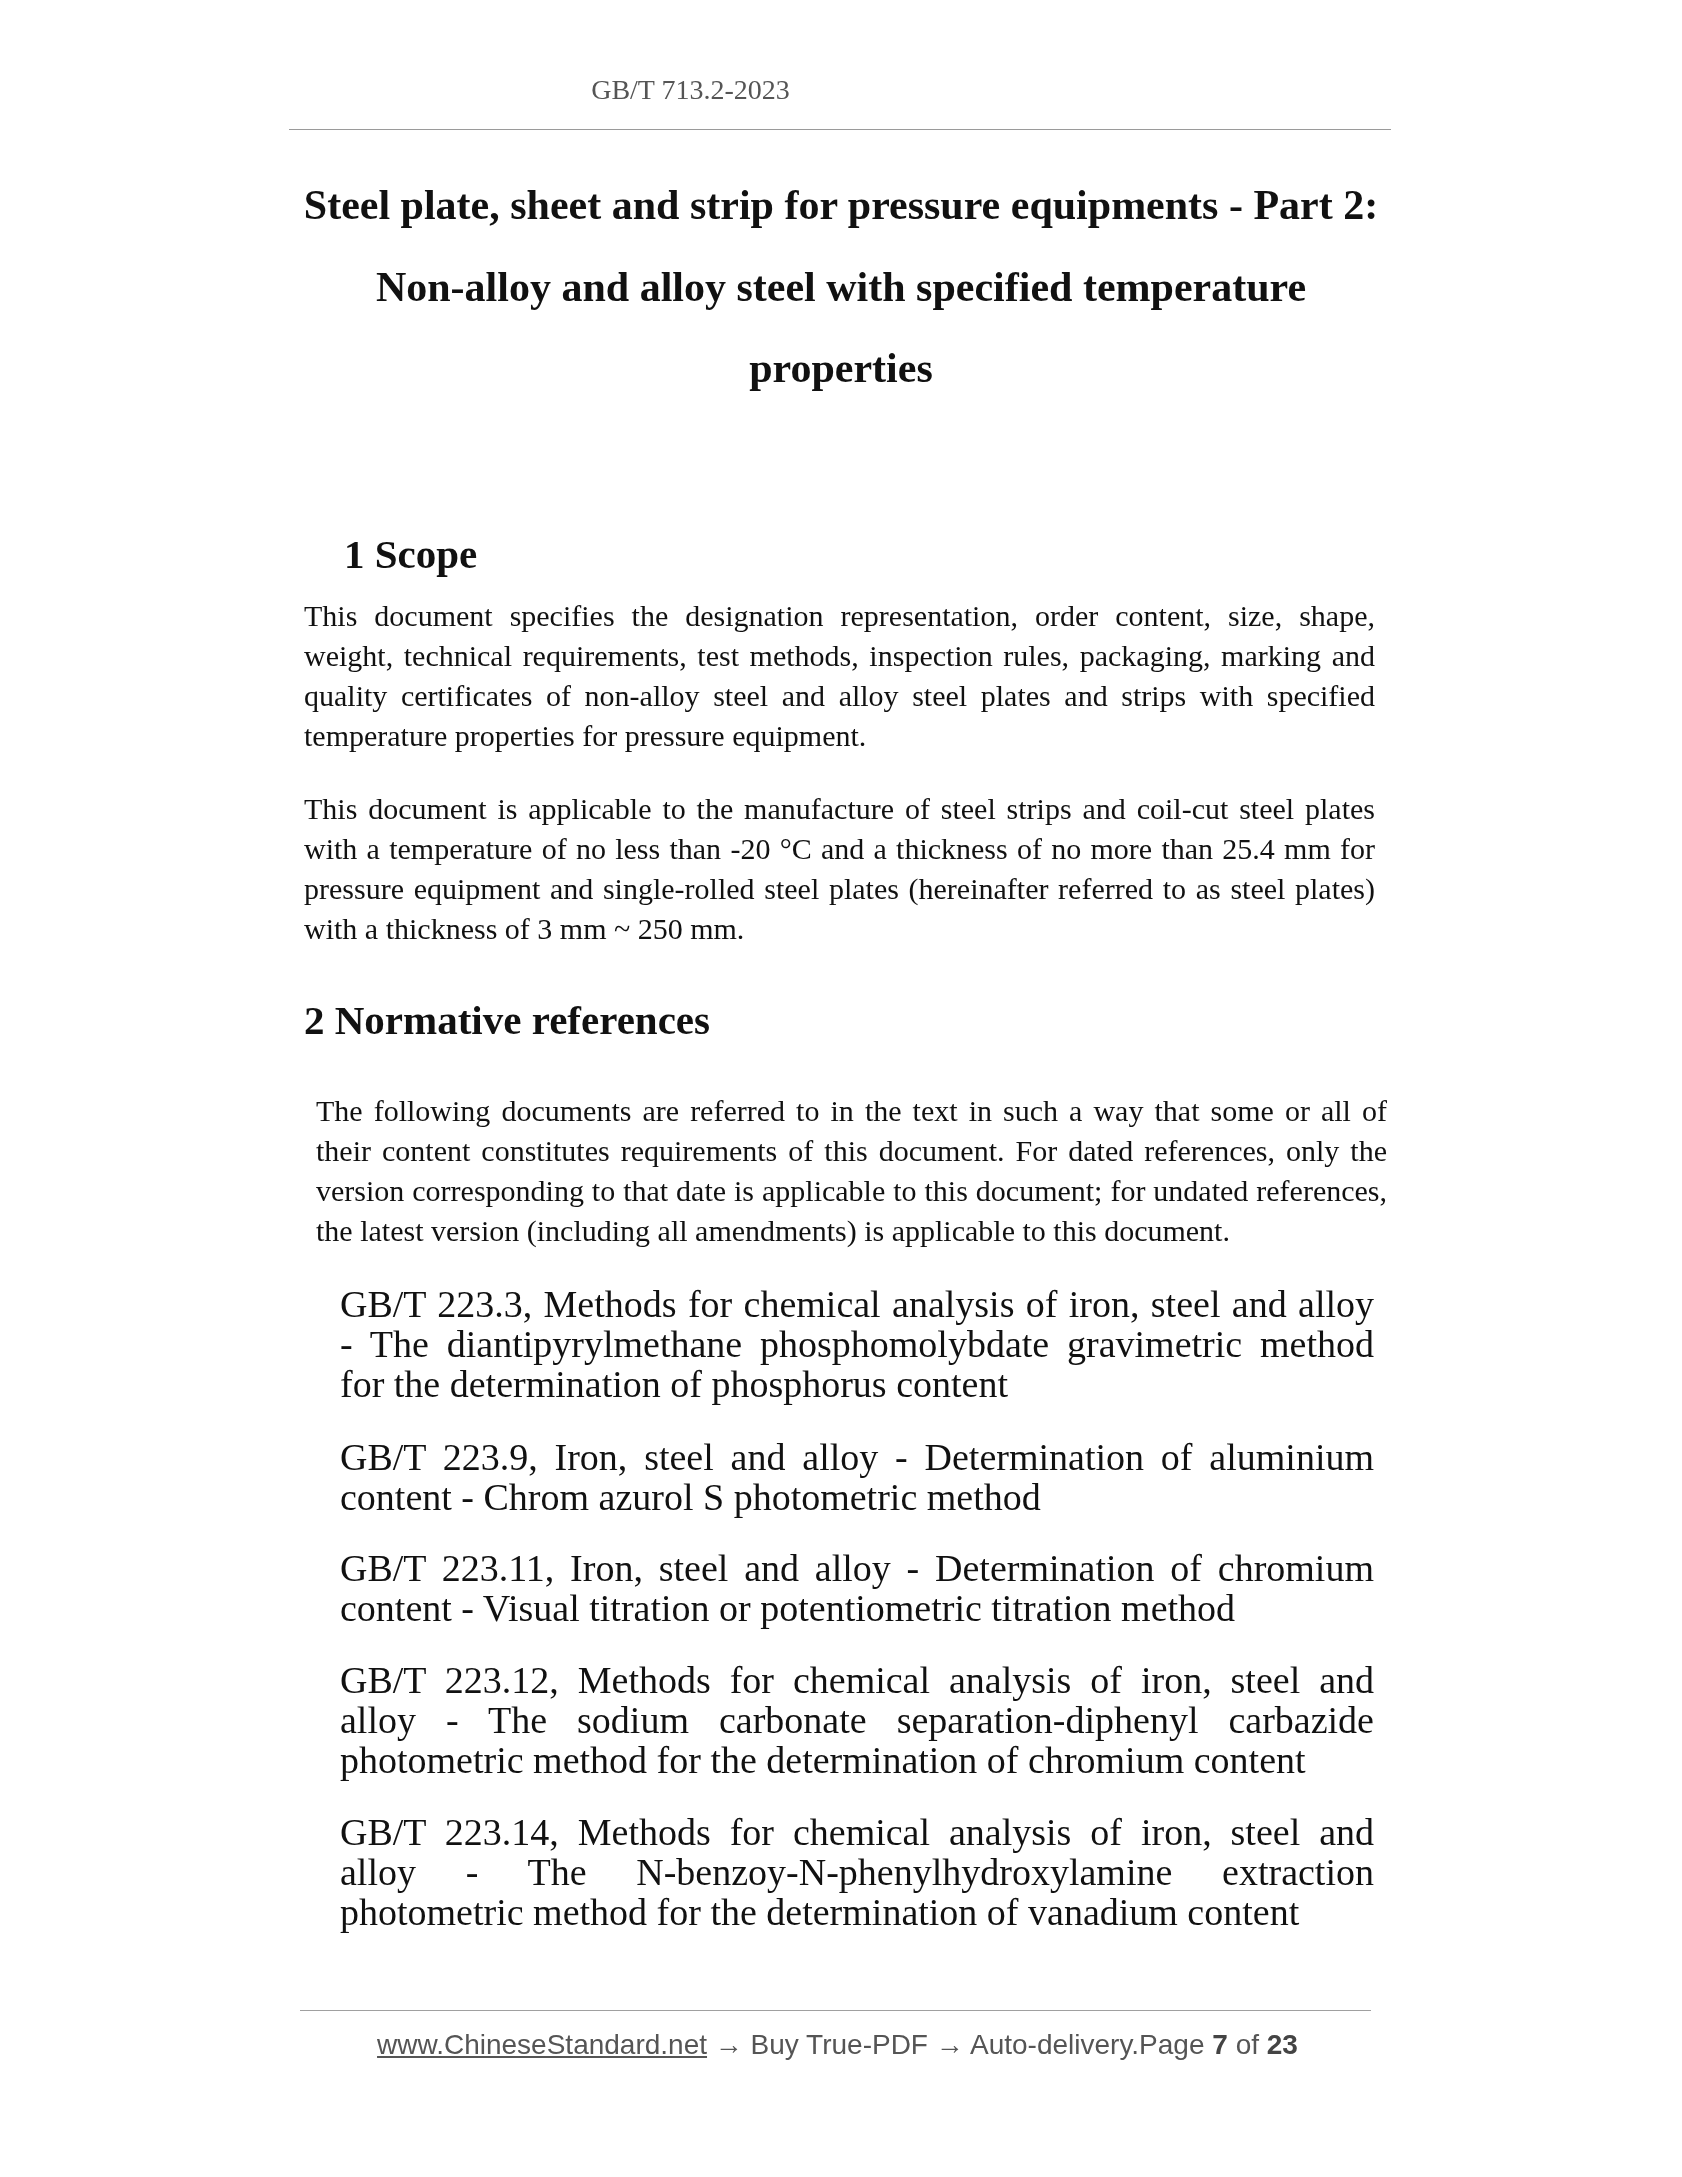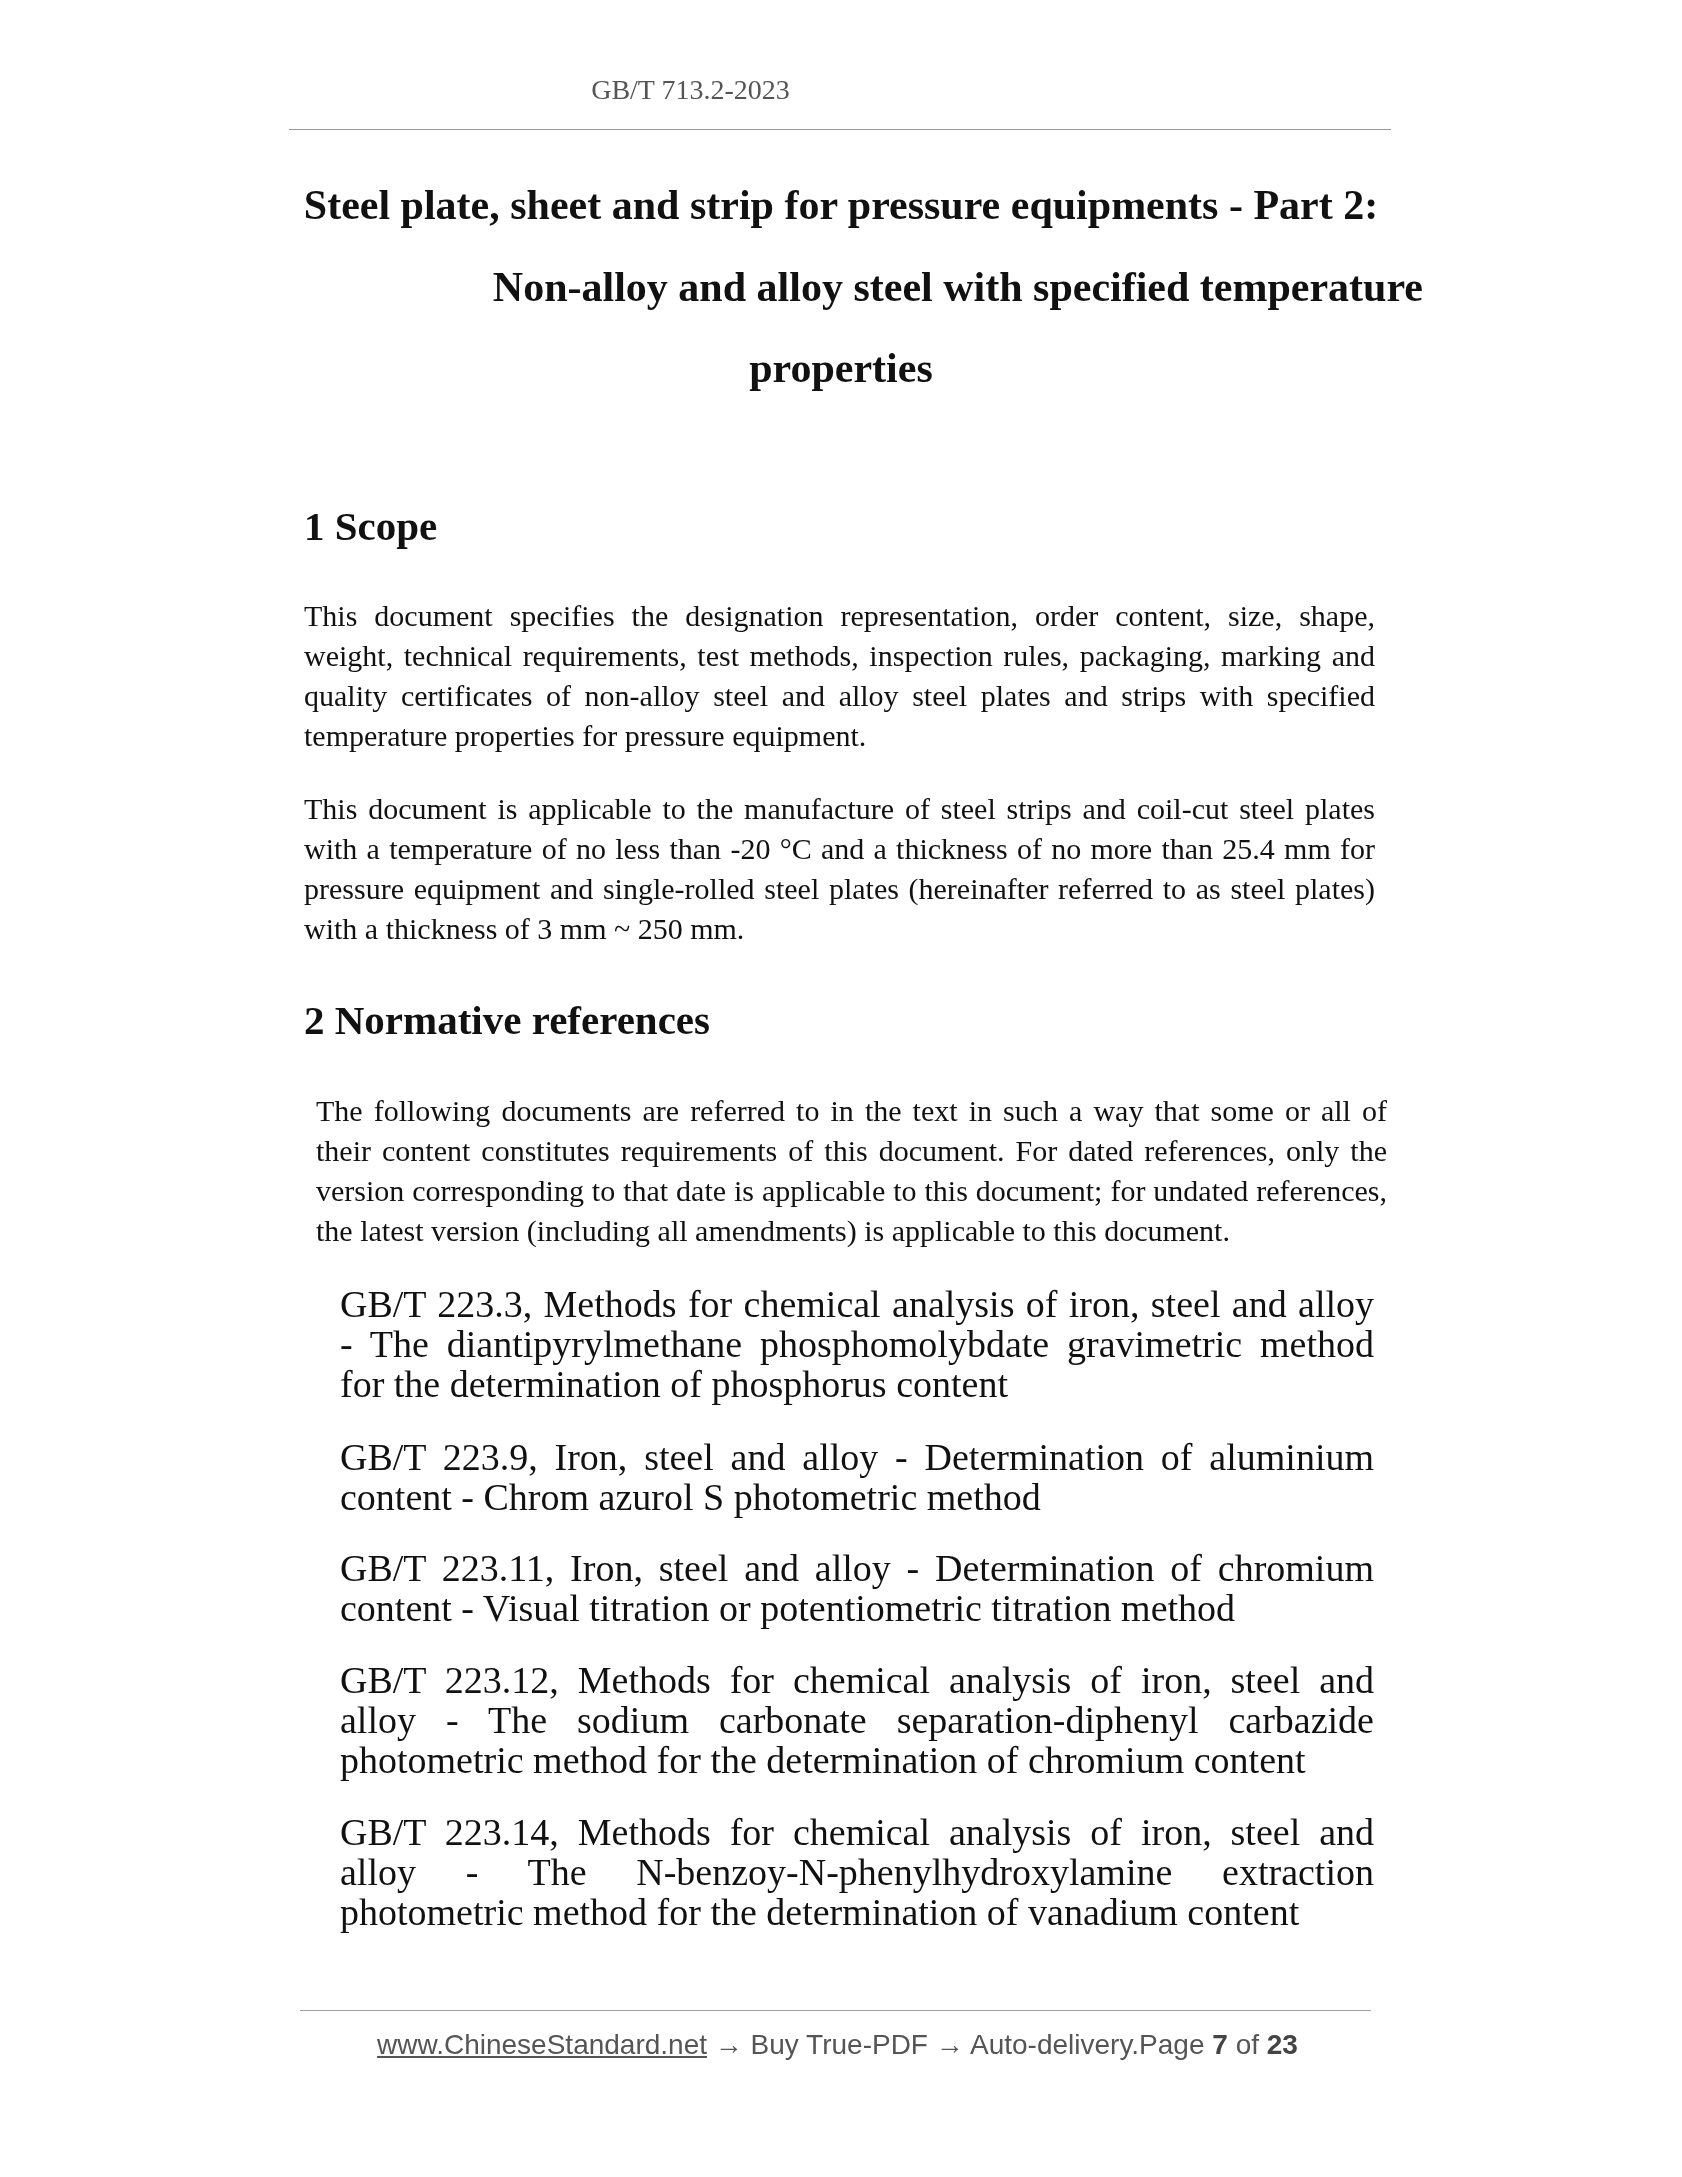--- a/index.html
+++ b/index.html
@@ -17,24 +17,24 @@
   .footer a { color:#555; text-decoration:underline; }
   .footer .pg b { color:#444; }
 </style>
 </head>
 <body>
 
 <div class="header-text serif">GB/T 713.2-2023</div>
 <div class="header-rule"></div>
 
 <div class="title serif" style="top:179px;">Steel plate, sheet and strip for pressure equipments - Part 2:</div>
-<div class="title serif" style="top:261px;text-align:right;">Non-alloy and alloy steel with specified temperature</div>
+<div class="title serif" style="top:261px;">Non-alloy and alloy steel with specified temperature</div>
 <div class="title serif" style="top:342px;text-align:center;">properties</div>
 
-<div class="h1 serif" style="top:502px;">1 Scope</div>
+<div class="h1 serif" style="top:530px;margin-left:40px;">1 Scope</div>
 <div class="para serif" style="top:596px;">This document specifies the designation representation, order content, size, shape, weight, technical requirements, test methods, inspection rules, packaging, marking and quality certificates of non-alloy steel and alloy steel plates and strips with specified temperature properties for pressure equipment.</div>
 <div class="para serif" style="top:789px;">This document is applicable to the manufacture of steel strips and coil-cut steel plates with a temperature of no less than -20 °C and a thickness of no more than 25.4 mm for pressure equipment and single-rolled steel plates (hereinafter referred to as steel plates) with a thickness of 3 mm ~ 250 mm.</div>
 
 <div class="h1 serif" style="top:996px;">2 Normative references</div>
 <div class="para serif" style="top:1091px;margin-left:12px;">The following documents are referred to in the text in such a way that some or all of their content constitutes requirements of this document. For dated references, only the version corresponding to that date is applicable to this document; for undated references, the latest version (including all amendments) is applicable to this document.</div>
 
 <div class="ref serif" style="top:1284px;">GB/T 223.3, Methods for chemical analysis of iron, steel and alloy - The diantipyrylmethane phosphomolybdate gravimetric method for the determination of phosphorus content</div>
 <div class="ref serif" style="top:1437px;">GB/T 223.9, Iron, steel and alloy - Determination of aluminium content - Chrom azurol S photometric method</div>
 <div class="ref serif" style="top:1548px;">GB/T 223.11, Iron, steel and alloy - Determination of chromium content - Visual titration or potentiometric titration method</div>
 <div class="ref serif" style="top:1660px;">GB/T 223.12, Methods for chemical analysis of iron, steel and alloy - The sodium carbonate separation-diphenyl carbazide photometric method for the determination of chromium content</div>

